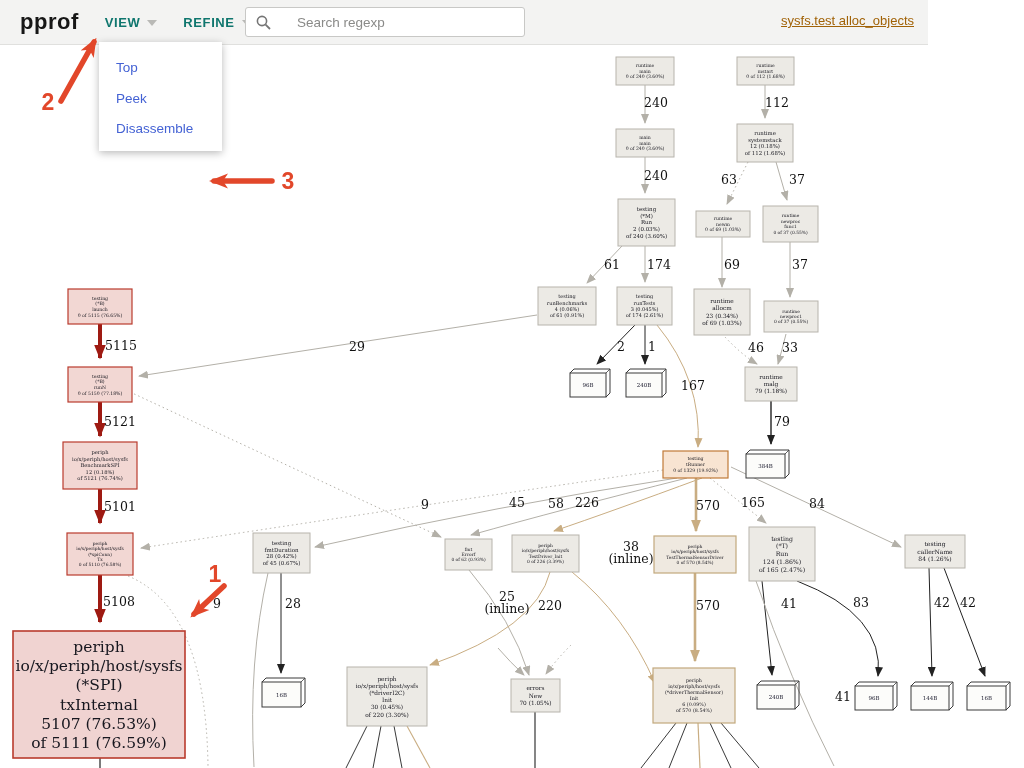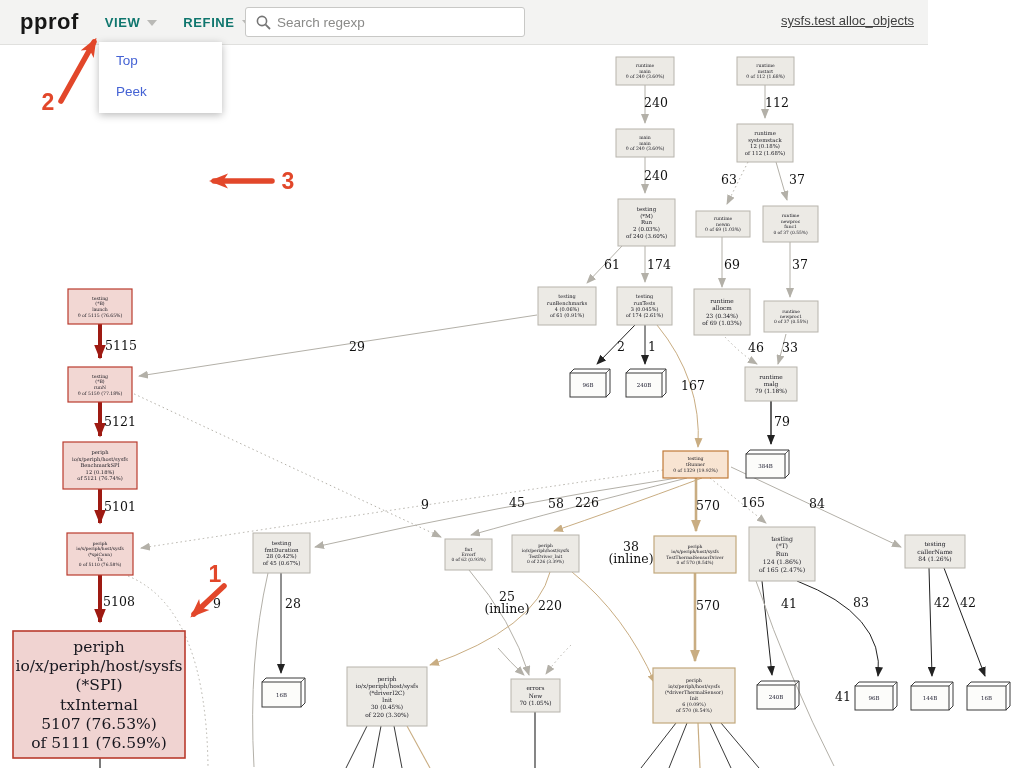--- a/index.html
+++ b/index.html
@@ -10,27 +10,27 @@
           border-bottom:1px solid #e0e0de;z-index:10;display:flex;align-items:center;}
   .logo{font-size:22px;font-weight:bold;color:#161616;margin-left:20px;letter-spacing:.5px;}
   .menu-btn{display:flex;align-items:center;margin-left:26px;cursor:pointer;}
   .menu-btn .lbl{font-size:13px;font-weight:bold;color:#0f766e;letter-spacing:.6px;}
   .caret{width:0;height:0;border-left:5px solid transparent;border-right:5px solid transparent;
          border-top:6px solid #b9b9b6;margin-left:7px;margin-top:2px;}
   .searchbox{position:absolute;left:245px;top:7px;width:278px;height:28px;background:#ffffff;
              border:1px solid #c8c8c6;border-radius:3px;display:flex;align-items:center;}
   .searchbox svg{margin-left:10px;}
   .searchbox input{border:none;outline:none;background:transparent;font-size:13.5px;color:#444;
-                   margin-left:4px;width:220px;font-family:"Liberation Sans",sans-serif;}
+                   margin-left:24px;width:220px;font-family:"Liberation Sans",sans-serif;}
   .searchbox input::placeholder{color:#8a8a88;}
-  .profile-link{position:absolute;right:14px;top:13px;font-size:13px;color:#404040;
+  .profile-link{position:absolute;right:14px;top:13px;font-size:13px;color:#a16207;
                 text-decoration:underline;cursor:pointer;}
   
   .dropdown{position:absolute;left:99px;top:42px;width:123px;background:#ffffff;z-index:20;
-            box-shadow:0 2px 8px rgba(0,0,0,.28);padding:4px 0 6px 0;}
+            box-shadow:0 2px 8px rgba(0,0,0,.28);padding:11px 0 6px 0;}
   .dd-item{height:30.7px;line-height:30.7px;padding-left:17px;font-size:13.5px;color:#4462d4;cursor:pointer;}
   
   #graph-svg{position:absolute;left:0;top:0;z-index:1;}
   #anno-svg{position:absolute;left:0;top:0;z-index:40;pointer-events:none;}
 </style>
 </head>
 <body>
 
 <svg id="graph-svg" width="1024" height="768">
     <defs>
@@ -398,20 +398,21 @@
       <line x1="9.6" y1="9.6" x2="14" y2="14" stroke="#757575" stroke-width="1.8"></line>
     </svg>
     <input type="text" placeholder="Search regexp" style="">
   </div>
   <div class="profile-link">sysfs.test alloc_objects</div>
 </div>
 
 <div class="dropdown">
   <div class="dd-item">Top</div>
   <div class="dd-item">Peek</div>
+  <div class="dd-item">Disassemble</div>
 </div>
 
 <svg id="anno-svg" width="1024" height="768">
     <defs>
       <marker id="ma" markerUnits="userSpaceOnUse" markerWidth="19" markerHeight="17" refX="14" refY="8.5" orient="auto">
         <path d="M0,1 L19,8.5 L0,16 L5,8.5 z" fill="#e2472a"></path>
       </marker>
     </defs>
     <line x1="224" y1="586" x2="194" y2="614" stroke="#e2472a" stroke-width="5.5" stroke-linecap="round" marker-end="url(#ma)"></line>
     <text x="215" y="582" text-anchor="middle" font-size="23" font-weight="bold" font-family="&quot;Liberation Sans&quot;,sans-serif" fill="#e2472a">1</text>

